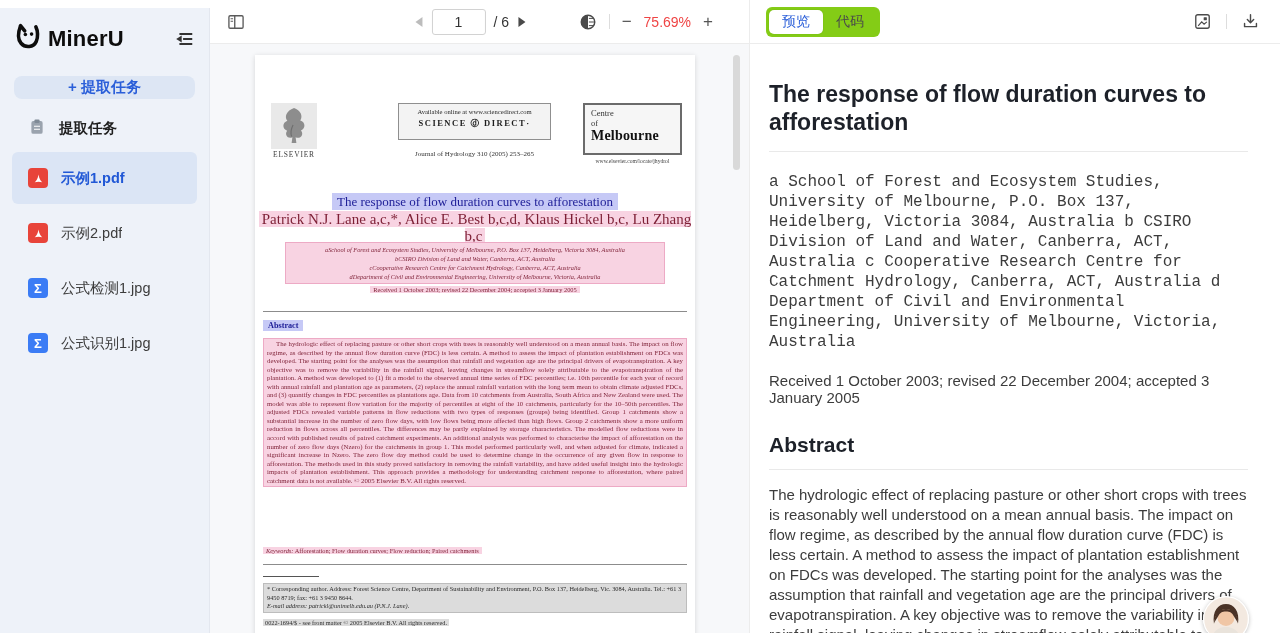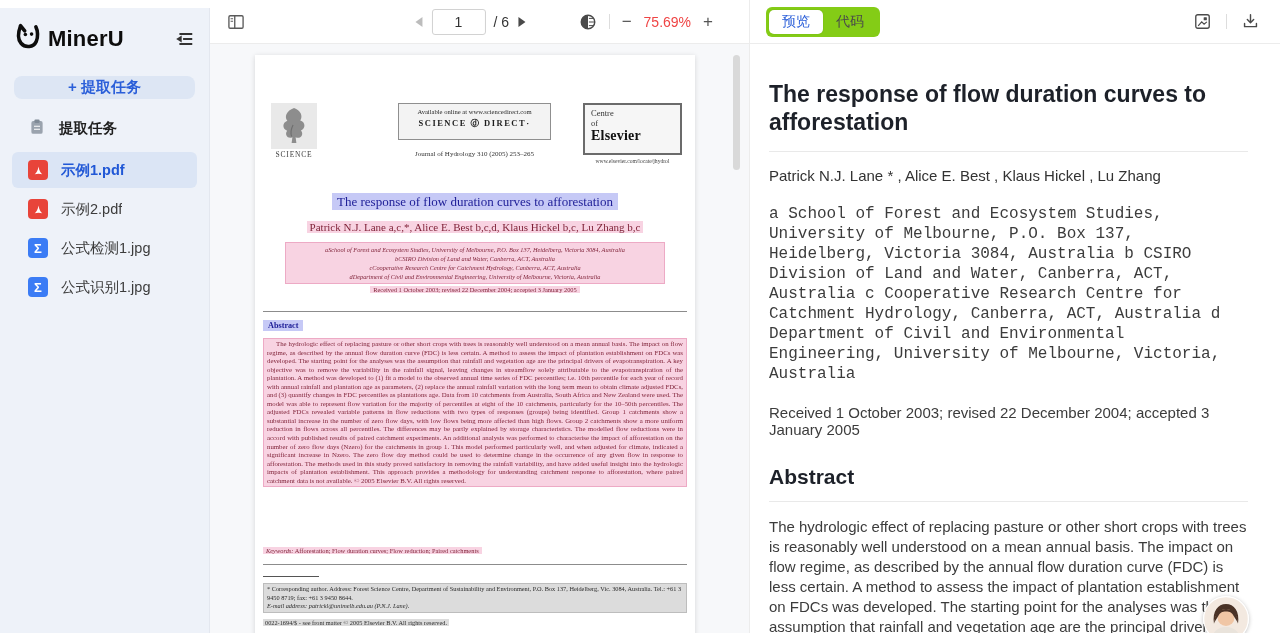--- a/index.html
+++ b/index.html
@@ -14,21 +14,21 @@
                     padding: 14px 14px 0 13px; }
   .logo { display: flex; align-items: center; gap: 5px; }
   .logo-text { font-size: 22px; font-weight: 700; color: #0d0d0d; letter-spacing: .2px; }
   .collapse-btn { cursor: pointer; display: flex; align-items: center; }
   .new-task-btn { margin: 20px 14px 0 14px; height: 23px; border-radius: 8px;
                   background: #dde6f4; color: #2b5fd9; font-size: 15px; font-weight: 700;
                   display: flex; align-items: center; justify-content: center; gap: 6px; cursor: pointer; }
   .section-row { display: flex; align-items: center; gap: 13px; padding-left: 28px;
                  margin-top: 17px; height: 24px; font-size: 14.5px; font-weight: 700; color: #1f1f1f; }
   .file-list { margin-top: 12px; }
-  .file-item { display: flex; align-items: center; gap: 13px; height: 36px; margin: 3px 12px;
+  .file-item { display: flex; align-items: center; gap: 13px; height: 52px; margin: 3px 12px;
                padding-left: 16px; border-radius: 6px; font-size: 14.5px; color: #3c3c3c; cursor: pointer; }
   .file-item.active { background: #dbe5f5; color: #2158d6; font-weight: 700; }
   .file-badge { width: 20px; height: 20px; border-radius: 4px; flex: 0 0 20px;
                 display: flex; align-items: center; justify-content: center; }
   .file-badge.pdf { background: #e8443a; }
   .file-badge.formula { background: #3b7cf5; color: #fff; font-size: 13px; font-weight: 700; }
   .file-label { white-space: nowrap; overflow: hidden; }
 
   
   .pdf-toolbar { position: absolute; left: 210px; top: 0; width: 540px; height: 44px;
@@ -79,21 +79,21 @@
   .joh-line1 { font-size: 8.5px; color: #333; }
   .joh-line3 { font-size: 14px; font-weight: 700; color: #111; letter-spacing: .2px; }
   .joh-url { left: 328px; top: 103px; width: 99px; font-size: 5.6px; color: #444; text-align: center; }
 
   .center-line { left: 0; right: 0; text-align: center; }
   .hl-blue { background: #c6c9f6; color: #1c1c96; padding: 1px 5px; }
   .hl-pink { background: #f8d3e2; color: #7d1f35; padding: 0 3px; }
   .hl-gray { background: #dcdcdc; color: #2a2a2a; padding: 0 2px; }
 
   .paper-title { top: 139px; font-size: 13px; }
-  .paper-authors { top: 166px; font-size: 11px; }
+  .paper-authors { top: 156px; font-size: 15px; }
   .affil-block { left: 30px; right: 30px; top: 187px; background: #f8d3e2; border: 1px solid #edaac5;
                  color: #7d1f35; font-size: 6.3px; font-style: italic; text-align: center;
                  line-height: 9px; padding: 2px 4px; }
   .paper-received { top: 231px; font-size: 6.4px; }
   .rule { border-top: 1px solid #8c8c8c; }
   .rule-1 { left: 8px; right: 8px; top: 256px; }
   .abs-heading { left: 8px; top: 266px; font-size: 8.2px; font-weight: 700; }
   .abs-body { left: 8px; right: 8px; top: 283px; background: #f8d3e2; border: 1px solid #edaac5;
               color: #7d1f35; font-size: 6.8px; line-height: 8.55px; text-align: justify;
               padding: 1px 3px; }
@@ -252,33 +252,33 @@
   <div class="pdf-area">
     <div class="pdf-page">
 
       <div class="abs elsevier-block">
         <div class="elsevier-img">
           <svg width="38" height="40" viewBox="0 0 40 42">
             <path d="M20 2 C12 5 9.5 11 13 15.5 C7.5 17.5 7.5 24 12.8 26 C9.5 30.5 14 35 18.3 32.8 L17.5 39 H22.5 L21.7 32.8 C26.5 35.2 31 30 27.3 25.7 C32.6 23.6 32 16.6 26.6 15.2 C29.8 10.3 26.8 4.3 20 2 Z" fill="#8d8d8d"></path>
             <path d="M19 20 C17 24 16 28 17.5 32" stroke="#6f6f6f" stroke-width="1.2" fill="none"></path>
           </svg>
         </div>
-        <div class="elsevier-label">SCIENCE</div>
+        <div class="elsevier-label">ELSEVIER</div>
       </div>
 
       <div class="abs sd-box">
         <div class="sd-line1">Available online at www.sciencedirect.com</div>
         <div class="sd-line2">SCIENCE ⓓ DIRECT·</div>
       </div>
       <div class="abs journal-ref">Journal of Hydrology 310 (2005) 253–265</div>
 
       <div class="abs joh-box">
         <div class="joh-line1">Centre</div>
         <div class="joh-line1">of</div>
-        <div class="joh-line3">Elsevier</div>
+        <div class="joh-line3">Melbourne</div>
       </div>
       <div class="abs joh-url">www.elsevier.com/locate/jhydrol</div>
 
       <div class="abs center-line paper-title">
         <span class="hl-blue">The response of flow duration curves to afforestation</span>
       </div>
       <div class="abs center-line paper-authors">
         <span class="hl-pink">Patrick N.J. Lane a,c,*, Alice E. Best b,c,d, Klaus Hickel b,c, Lu Zhang b,c</span>
       </div>
 
@@ -317,21 +317,20 @@
         <span class="hl-gray">0022-1694/$ - see front matter © 2005 Elsevier B.V. All rights reserved.</span>
       </div>
     </div>
 
     <div class="pdf-scrollbar"></div>
   </div>
 
   <div class="preview-panel">
     <div class="pp-inner">
       <div class="pp-title">The response of flow duration curves to afforestation</div>
-      <div class="pp-authors">Patrick N.J. Lane * , Alice E. Best , Klaus Hickel , Lu Zhang</div>
       <div class="pp-para">a School of Forest and Ecosystem Studies, University of Melbourne, P.O. Box 137, Heidelberg, Victoria 3084, Australia b CSIRO Division of Land and Water, Canberra, ACT, Australia c Cooperative Research Centre for Catchment Hydrology, Canberra, ACT, Australia d Department of Civil and Environmental Engineering, University of Melbourne, Victoria, Australia</div>
       <div class="pp-received">Received 1 October 2003; revised 22 December 2004; accepted 3 January 2005</div>
       <div class="pp-h2">Abstract</div>
       <div class="pp-abstract">The hydrologic effect of replacing pasture or other short crops with trees is reasonably well understood on a mean annual basis. The impact on flow regime, as described by the annual flow duration curve (FDC) is less certain. A method to assess the impact of plantation establishment on FDCs was developed. The starting point for the analyses was the assumption that rainfall and vegetation age are the principal drivers of evapotranspiration. A key objective was to remove the variability in the rainfall signal, leaving changes in streamflow solely attributable to the evapotranspiration of the plantation. A method was developed to (1) fit a model to the observed annual time series of FDC percentiles; i.e. 10th percentile for each year of record with annual rainfall and plantation age as parameters, (2) replace the annual rainfall variation with the</div>
     </div>
   </div>
 
   <div class="assistant-avatar">
     <svg width="46" height="46" viewBox="0 0 46 46">
       <circle cx="23" cy="23" r="22.5" fill="#f3e9e0" stroke="#ffffff" stroke-width="1.5"></circle>

